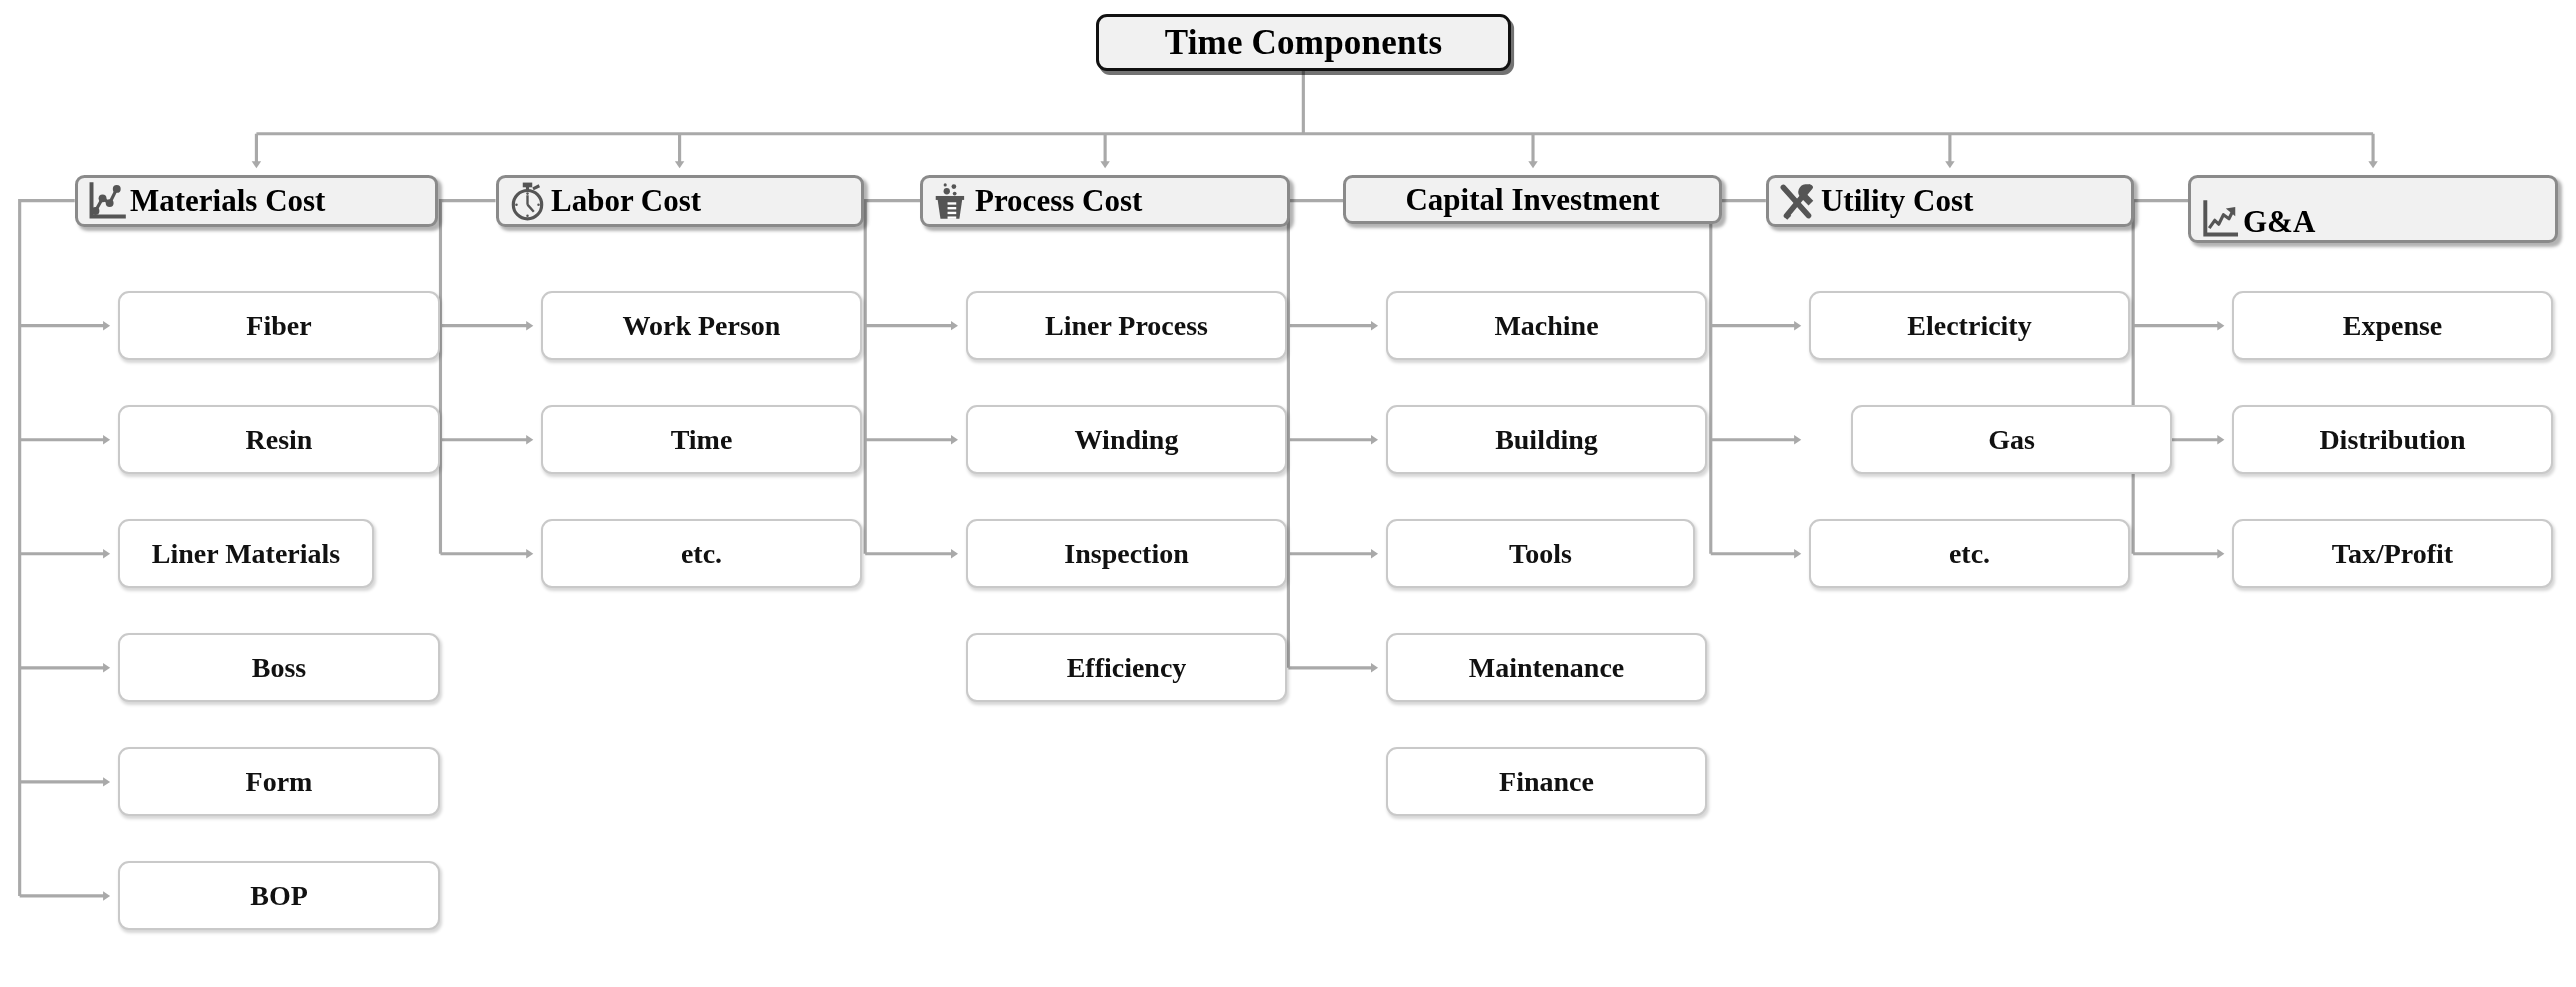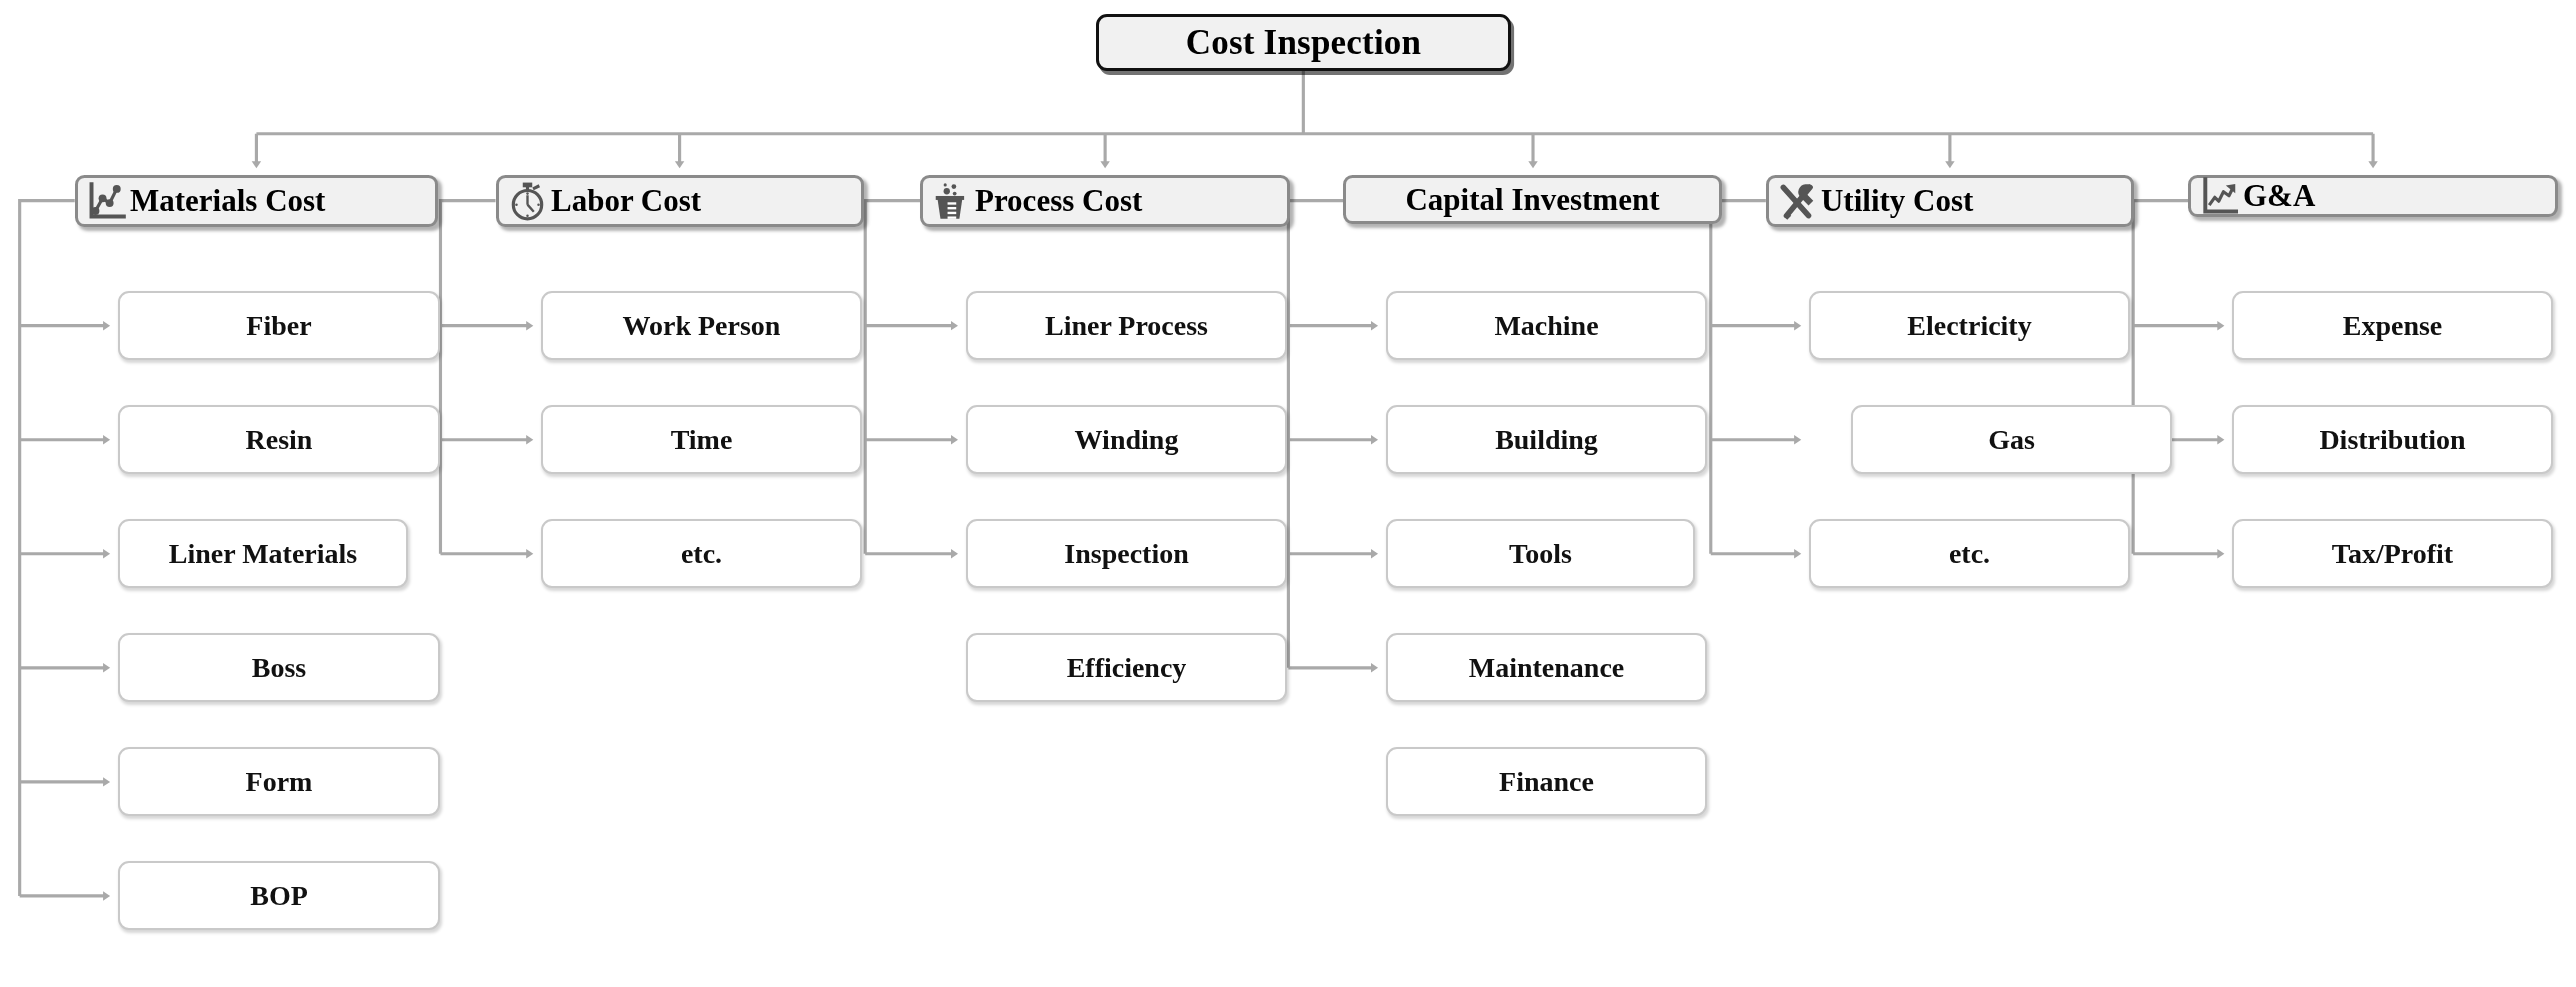--- a/index.html
+++ b/index.html
@@ -97,21 +97,21 @@
         <path d="M 2245 255 L 2175 255 L 2175 704"></path>
         <path d="M 3017 170 L 3017 208" marker-end="url(#arrD)"></path>
         <path d="M 2712 414 L 2822 414" marker-end="url(#arrR)"></path>
         <path d="M 2712 559 L 2822 559" marker-end="url(#arrR)"></path>
         <path d="M 2712 704 L 2822 704" marker-end="url(#arrR)"></path>
         <path d="M 2782 255 L 2712 255 L 2712 704"></path>
       </g>
   </svg>
 
   <div class="node root" style="left:1096px;top:14px;width:415px;height:57px;">
-    <span>Cost Inspection</span>
+    <span>Time Components</span>
   </div>
 
   <div id="node-layer">
       <div class="node cat" style="left: 75px; top: 175px; width: 363px; height: 52px;">
         <span class="ico">
           <svg width="41" height="41" viewBox="0 0 52 52">
             <path d="M7 4 L7 45 L48 45" stroke="#555555" stroke-width="5" fill="none" stroke-linecap="square"></path>
             <polyline points="12,38 21,22 30,28 39,10" stroke="#555555" stroke-width="4" fill="none"></polyline>
             <circle cx="12" cy="38" r="5" fill="#555555"></circle>
             <circle cx="21" cy="22" r="5" fill="#555555"></circle>
@@ -120,21 +120,21 @@
           </svg>
         </span>
         <span class="catlabel">Materials Cost</span>
       </div>
       <div class="node leaf" style="left: 118px; top: 291px; width: 322px; height: 69px;">
         <span>Fiber</span>
       </div>
       <div class="node leaf" style="left: 118px; top: 405px; width: 322px; height: 69px;">
         <span>Resin</span>
       </div>
-      <div class="node leaf" style="left: 118px; top: 519px; width: 290px; height: 69px;">
+      <div class="node leaf" style="left: 118px; top: 519px; width: 256px; height: 69px;">
         <span>Liner Materials</span>
       </div>
       <div class="node leaf" style="left: 118px; top: 633px; width: 322px; height: 69px;">
         <span>Boss</span>
       </div>
       <div class="node leaf" style="left: 118px; top: 747px; width: 322px; height: 69px; justify-content: center;">
         <span>Form</span>
       </div>
       <div class="node leaf" style="left: 118px; top: 861px; width: 322px; height: 69px;">
         <span>BOP</span>
@@ -224,21 +224,21 @@
       </div>
       <div class="node leaf" style="left: 1809px; top: 291px; width: 321px; height: 69px;">
         <span>Electricity</span>
       </div>
       <div class="node leaf" style="left: 1809px; top: 405px; width: 321px; height: 69px; margin-left: 42px;">
         <span>Gas</span>
       </div>
       <div class="node leaf" style="left: 1809px; top: 519px; width: 321px; height: 69px;">
         <span>etc.</span>
       </div>
-      <div class="node cat" style="left: 2188px; top: 175px; width: 370px; height: 42px;">
+      <div class="node cat" style="left: 2188px; top: 175px; width: 370px; height: 68px; align-items: flex-end;">
         <span class="ico">
           <svg width="41" height="41" viewBox="0 0 52 52">
             <path d="M8 4 L8 45 L47 45" stroke="#555555" stroke-width="5" fill="none" stroke-linecap="square"></path>
             <polyline points="13,37 20,27 25,32 31,20 38,25 44,13" stroke="#555555" stroke-width="4" fill="none" stroke-linejoin="round"></polyline>
             <path d="M46 10 L46 22 L34 12 Z" fill="#555555"></path>
           </svg>
         </span>
         <span class="catlabel">G&amp;A</span>
       </div>
       <div class="node leaf" style="left: 2232px; top: 291px; width: 321px; height: 69px;">

